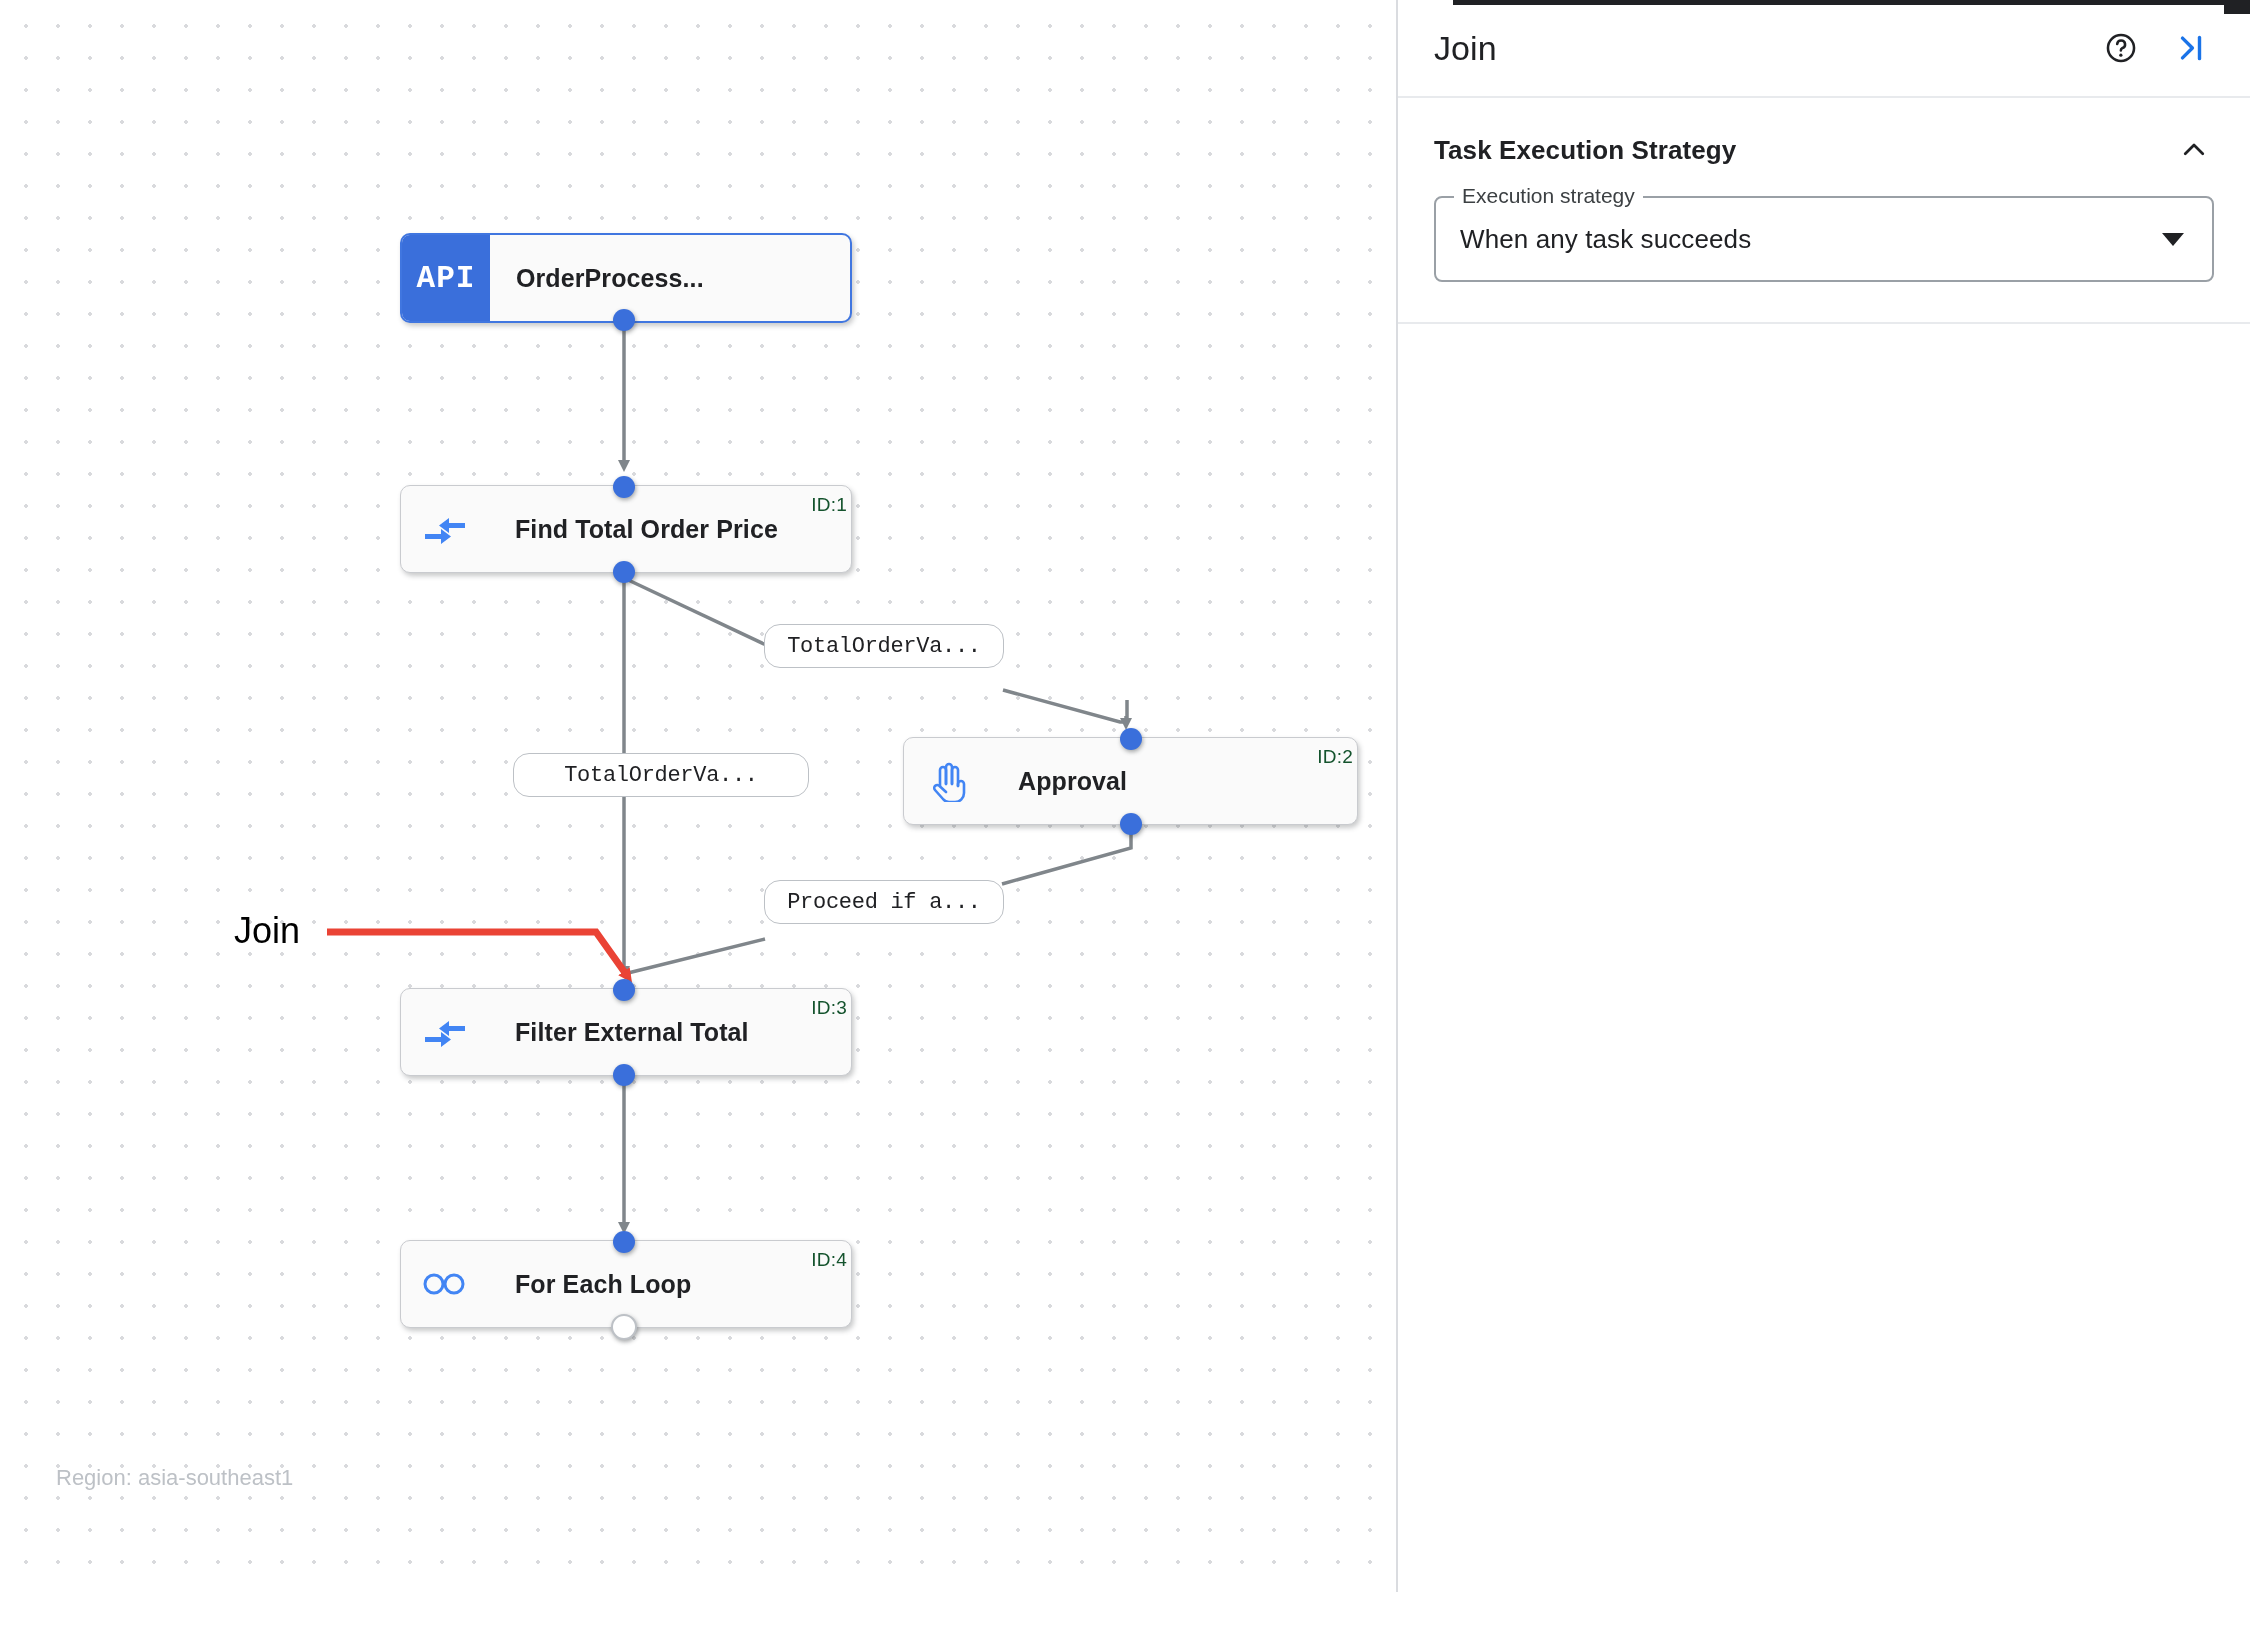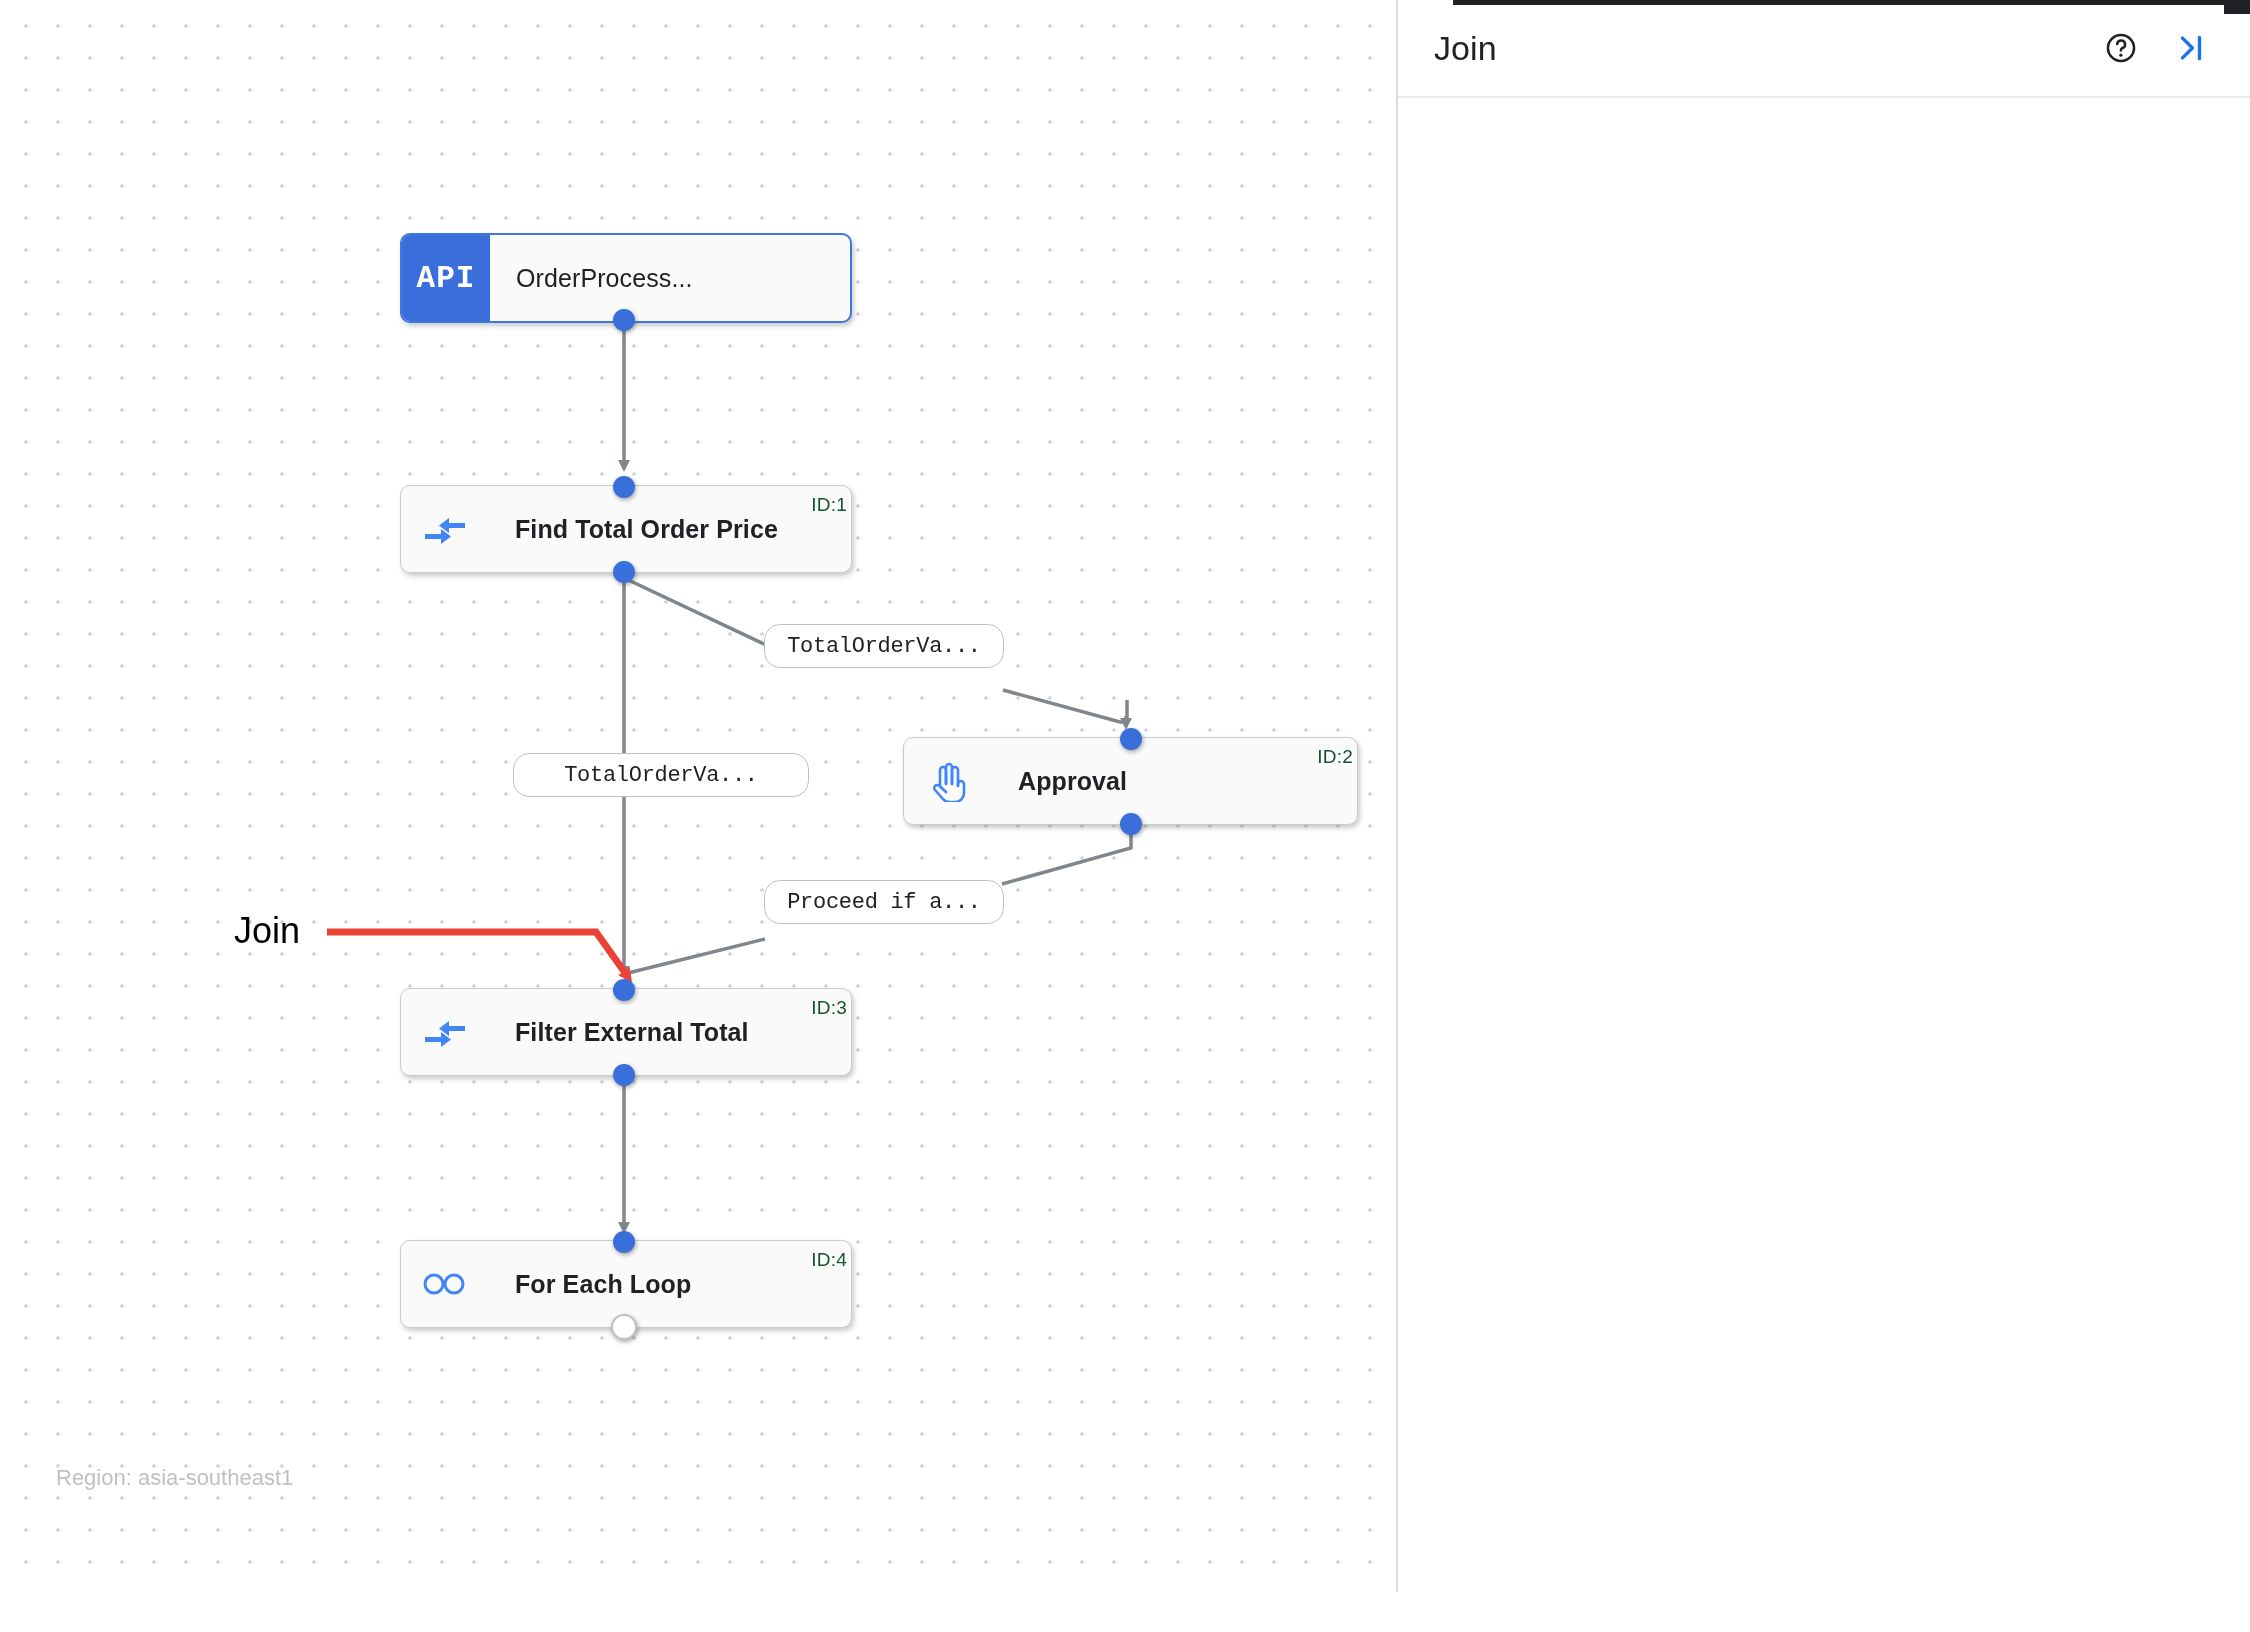--- a/index.html
+++ b/index.html
@@ -93,21 +93,21 @@
     letter-spacing: 1px;
   }
   .node-title {
     font-size: 25px;
     font-weight: 700;
     color: #202124;
     letter-spacing: 0.1px;
     white-space: nowrap;
   }
   .node-title.light {
-    font-weight: 400;
+    font-weight: 700;
   }
   .node-id {
     position: absolute;
     right: 4px;
     top: 8px;
     font-size: 19px;
     color: #14532d;
     font-family: "Liberation Sans", sans-serif;
     letter-spacing: 0.2px;
   }
@@ -402,19 +402,35 @@
       </div>
 
       <div class="hdr-icon">
         <svg width="34" height="34" viewBox="0 0 24 24">
           <path d="M6,5 L13,12 L6,19" fill="none" stroke="#1a73e8" stroke-width="2.4" stroke-linecap="round" stroke-linejoin="round"></path>
           <path d="M18,4.5 L18,19.5" fill="none" stroke="#1a73e8" stroke-width="2.4" stroke-linecap="round"></path>
         </svg>
       </div>
     </div>
 
+    <div class="panel-section">
+      <div class="section-head">
+        <div class="section-title">Task Execution Strategy</div>
+        <div class="chev">
+          <svg width="30" height="30" viewBox="0 0 24 24">
+            <path d="M5,15 L12,8 L19,15" fill="none" stroke="#202124" stroke-width="2.2" stroke-linecap="round" stroke-linejoin="round"></path>
+          </svg>
+        </div>
+      </div>
+
+      <div class="field">
+        <div class="field-legend">Execution strategy</div>
+        <div class="field-value">When any task succeeds</div>
+        <div class="field-arrow"></div>
+      </div>
+    </div>
 
   </div>
 
   <div class="top-strip-2"></div>
   <div class="top-strip"></div>
 
 </div>
 
 </body></html>

